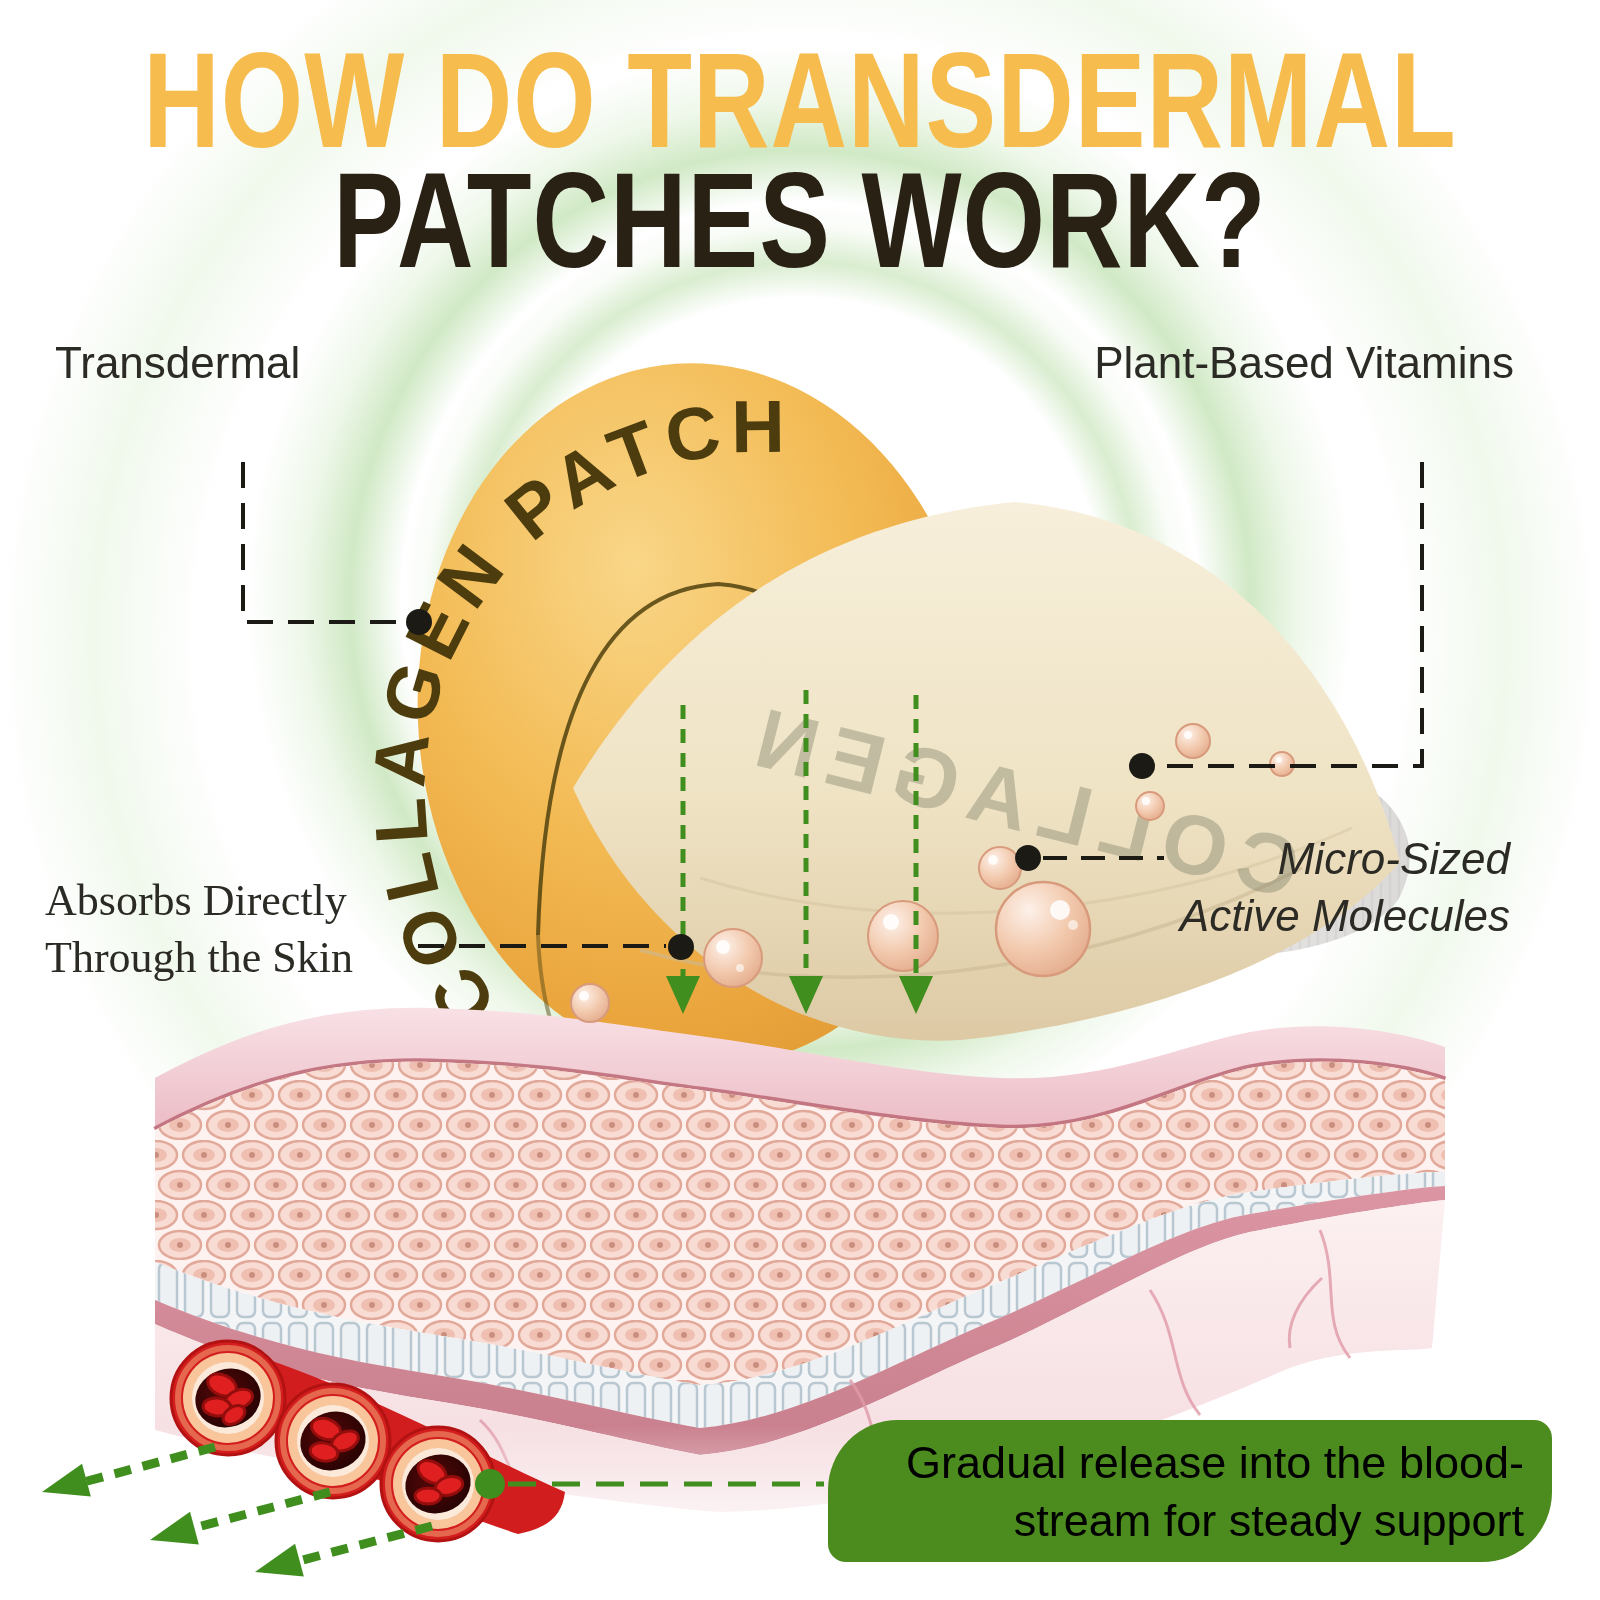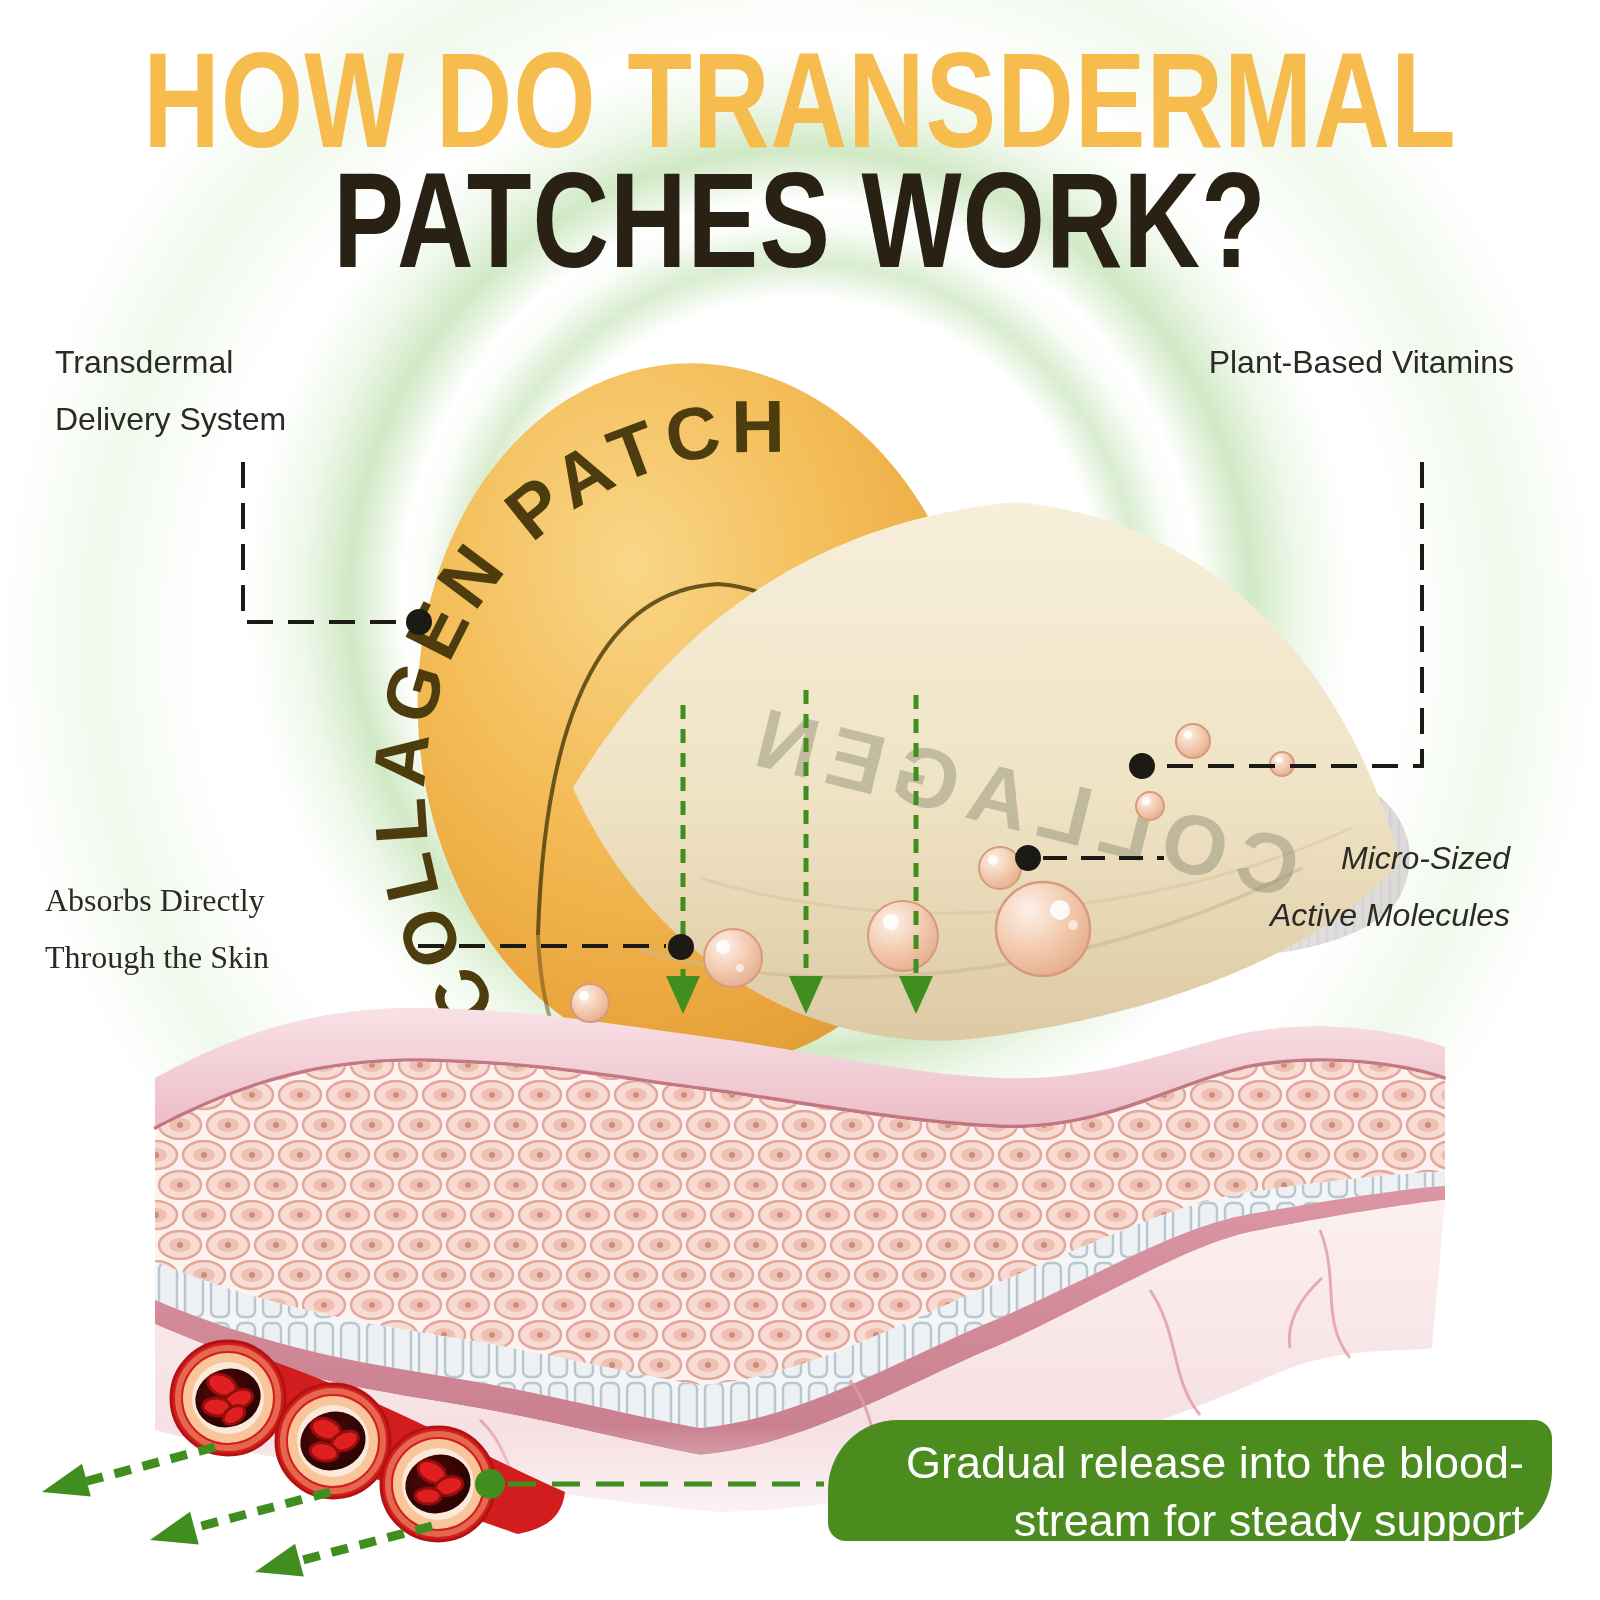--- a/index.html
+++ b/index.html
@@ -17,28 +17,28 @@
         rgba(255,255,255,0) 554px),
       radial-gradient(circle at 800px 640px,
         rgba(255,255,255,0) 0 600px,
         rgba(219,239,209,.40) 706px,
         rgba(255,255,255,0) 800px);}
   .title{position:absolute;left:0;width:1600px;text-align:center;font-weight:700;
          font-size:106px;line-height:1;letter-spacing:1px;transform:scaleY(1.28);
          transform-origin:top center;white-space:nowrap;}
   .t1{top:32px;color:var(--title-yellow,#F6BC4E);}
   .t2{top:152px;color:var(--title-dark,#2A2115);}
-  .lbl{position:absolute;font-size:32px;line-height:57px;color:var(--label-text,#2B2A24);}
+  .lbl{position:absolute;font-size:44px;line-height:57px;color:var(--label-text,#2B2A24);}
   .tl{left:55px;top:334px;text-align:left;}
   .tr{right:86px;top:334px;}
   .ml{left:45px;top:872px;text-align:left;font-family:Liberation Serif, serif;}
   .mr{right:90px;top:830px;text-align:right;font-style:italic;}
-  .callout{position:absolute;left:828px;top:1420px;width:724px;height:121px;
+  .callout{position:absolute;left:828px;top:1420px;width:724px;height:142px;
            box-sizing:border-box;background:var(--callout-green,#4C8B1E);
-           border-radius:70px 18px 70px 18px;color:#ffffff;text-align:right;
+           border-radius:70px 18px 70px 18px;color:#000000;text-align:right;
            font-size:45px;line-height:58px;padding:14px 28px 12px 0;}
   svg{position:absolute;left:0;top:0;}
 </style>
 </head>
 <body>
 
 <div class="stage">
   <div class="glow"></div>
 
   <svg width="1600" height="1600" viewBox="0 0 1600 1600">
@@ -270,21 +270,20 @@
       <path d="M 1043 858 L 1164 858" stroke-width="4" stroke-dasharray="24 14"></path>
       <circle cx="1028" cy="858" r="13" fill="#1B1A15" stroke="none"></circle>
     </g>
   </svg>
 
   <div class="title t1">HOW DO TRANSDERMAL</div>
   <div class="title t2">PATCHES WORK?</div>
 
   <div class="lbl tl">
     <div>Transdermal</div>
-    <div>Delivery System</div>
   </div>
   <div class="lbl tr">
     <div>Plant-Based Vitamins</div>
   </div>
   <div class="lbl ml">
     <div>Absorbs Directly</div>
     <div>Through the Skin</div>
   </div>
   <div class="lbl mr">
     <div>Micro-Sized</div>

